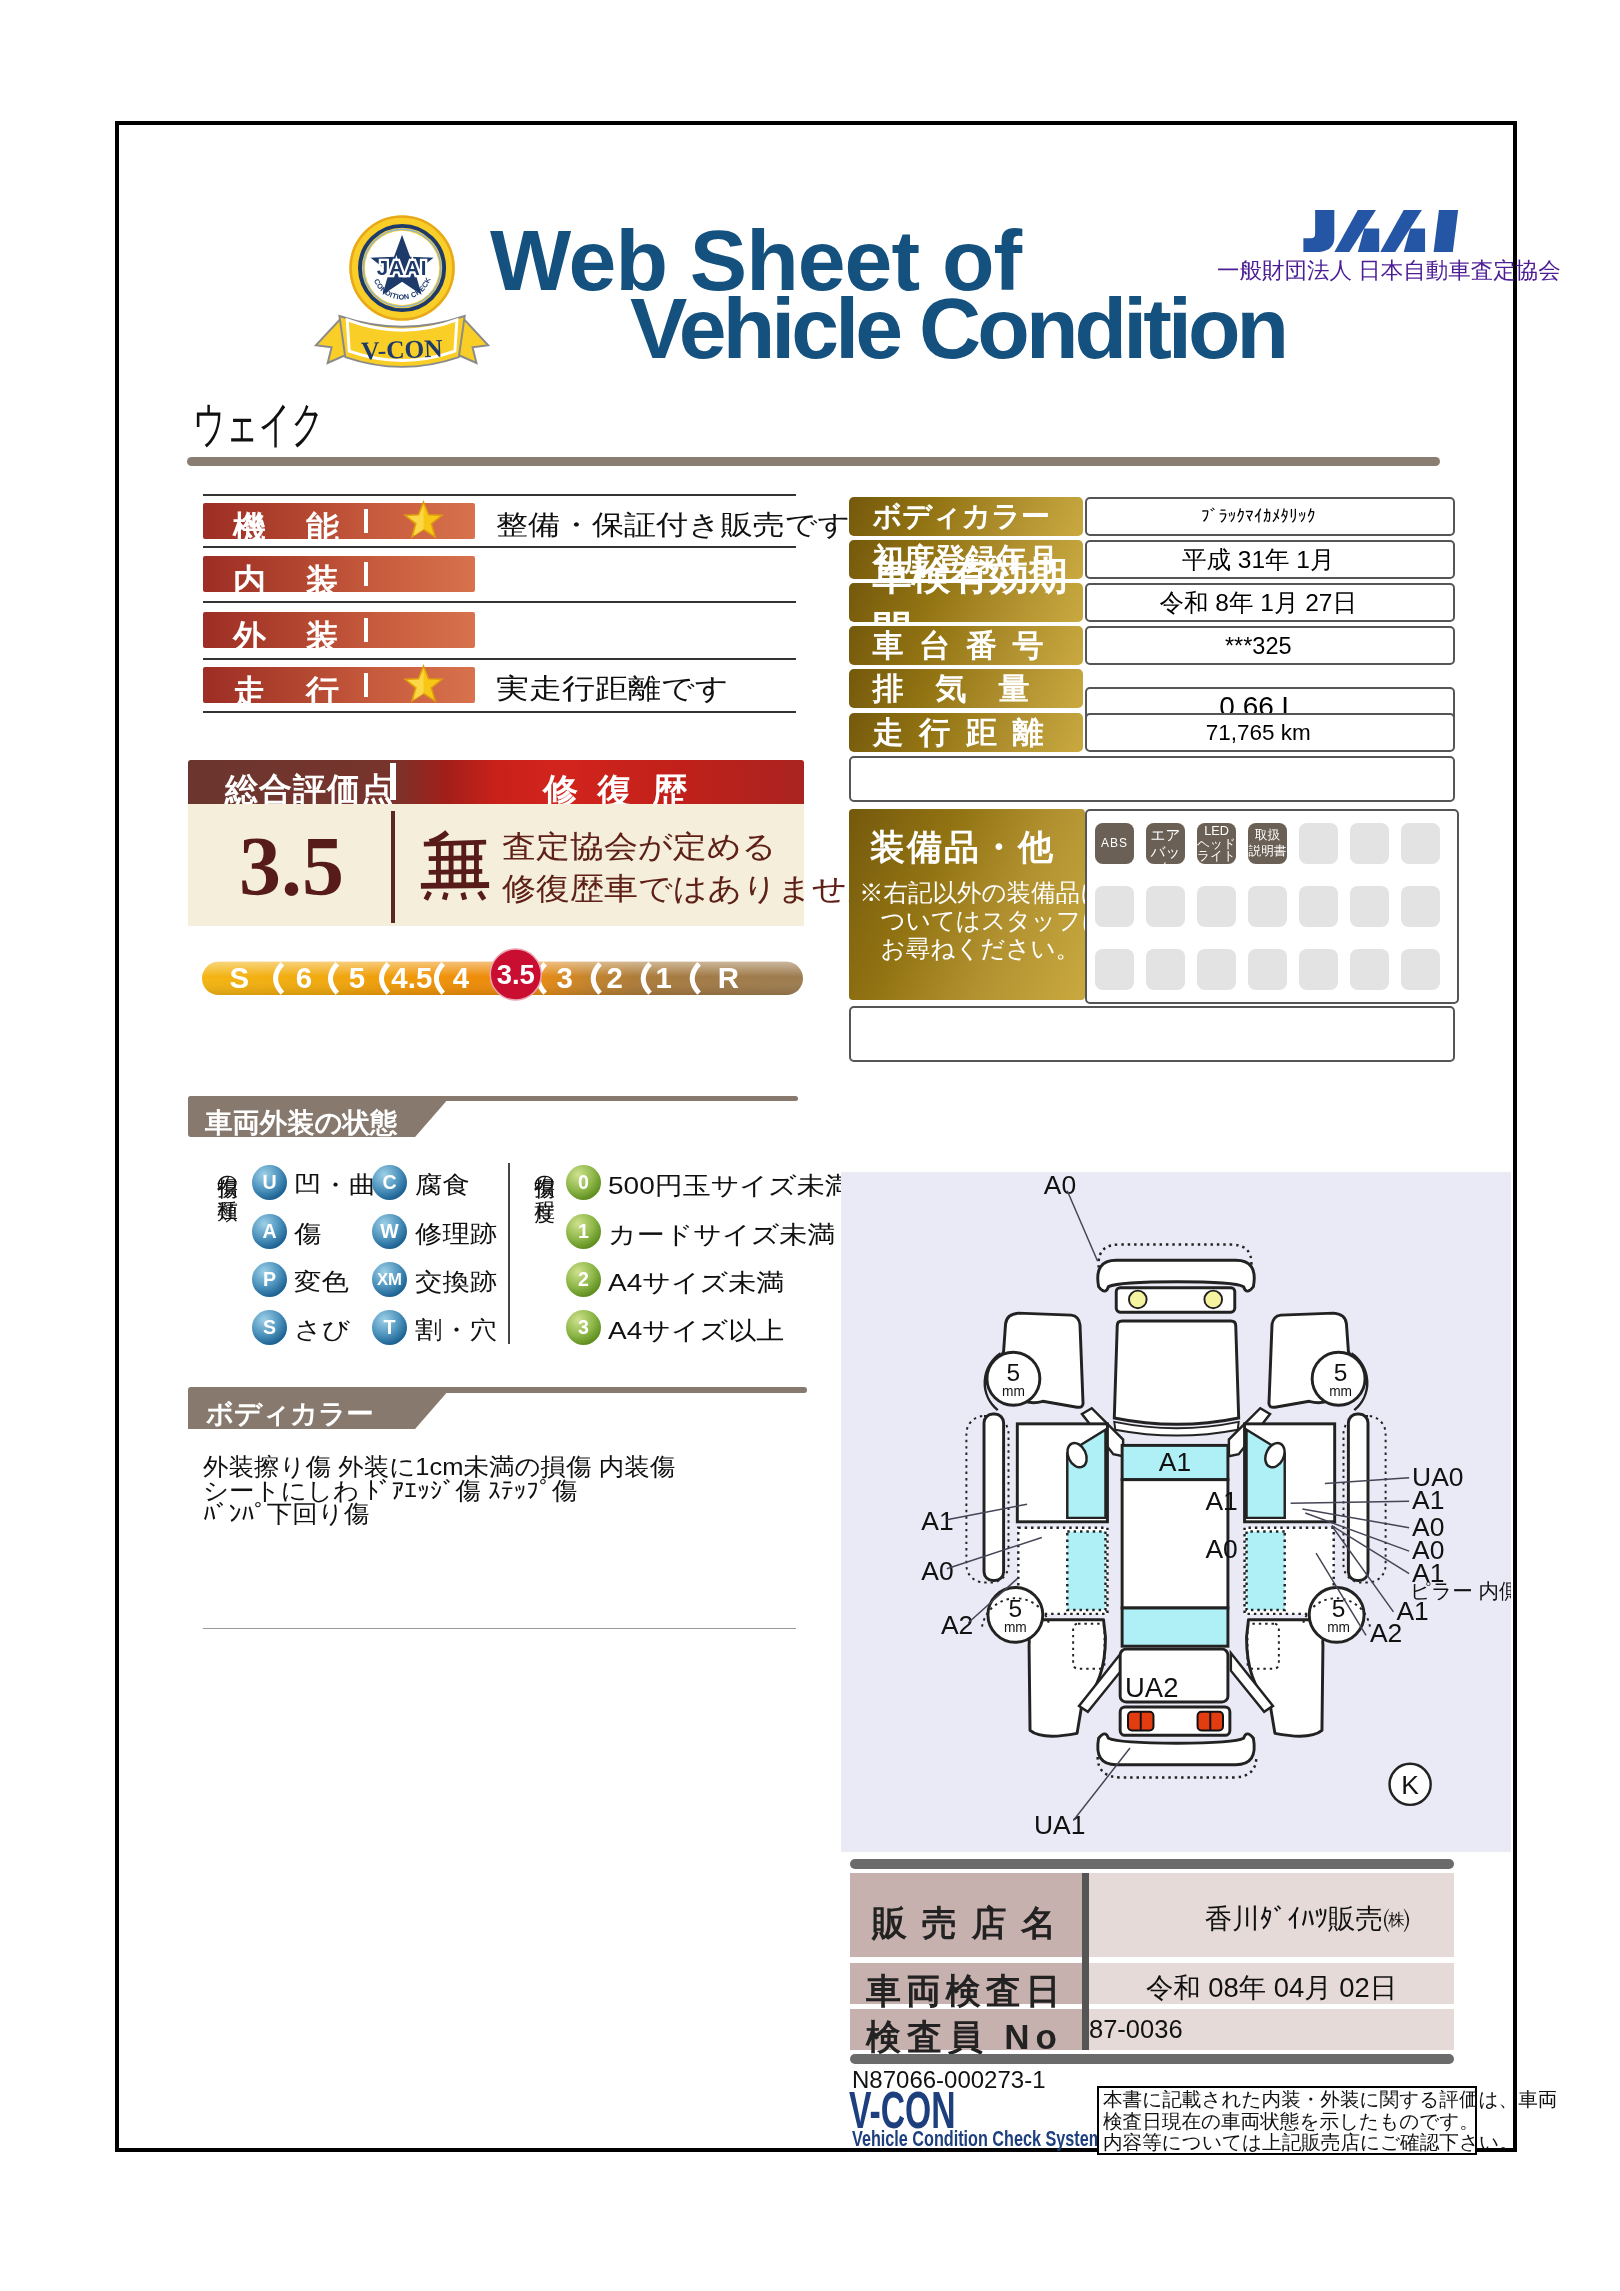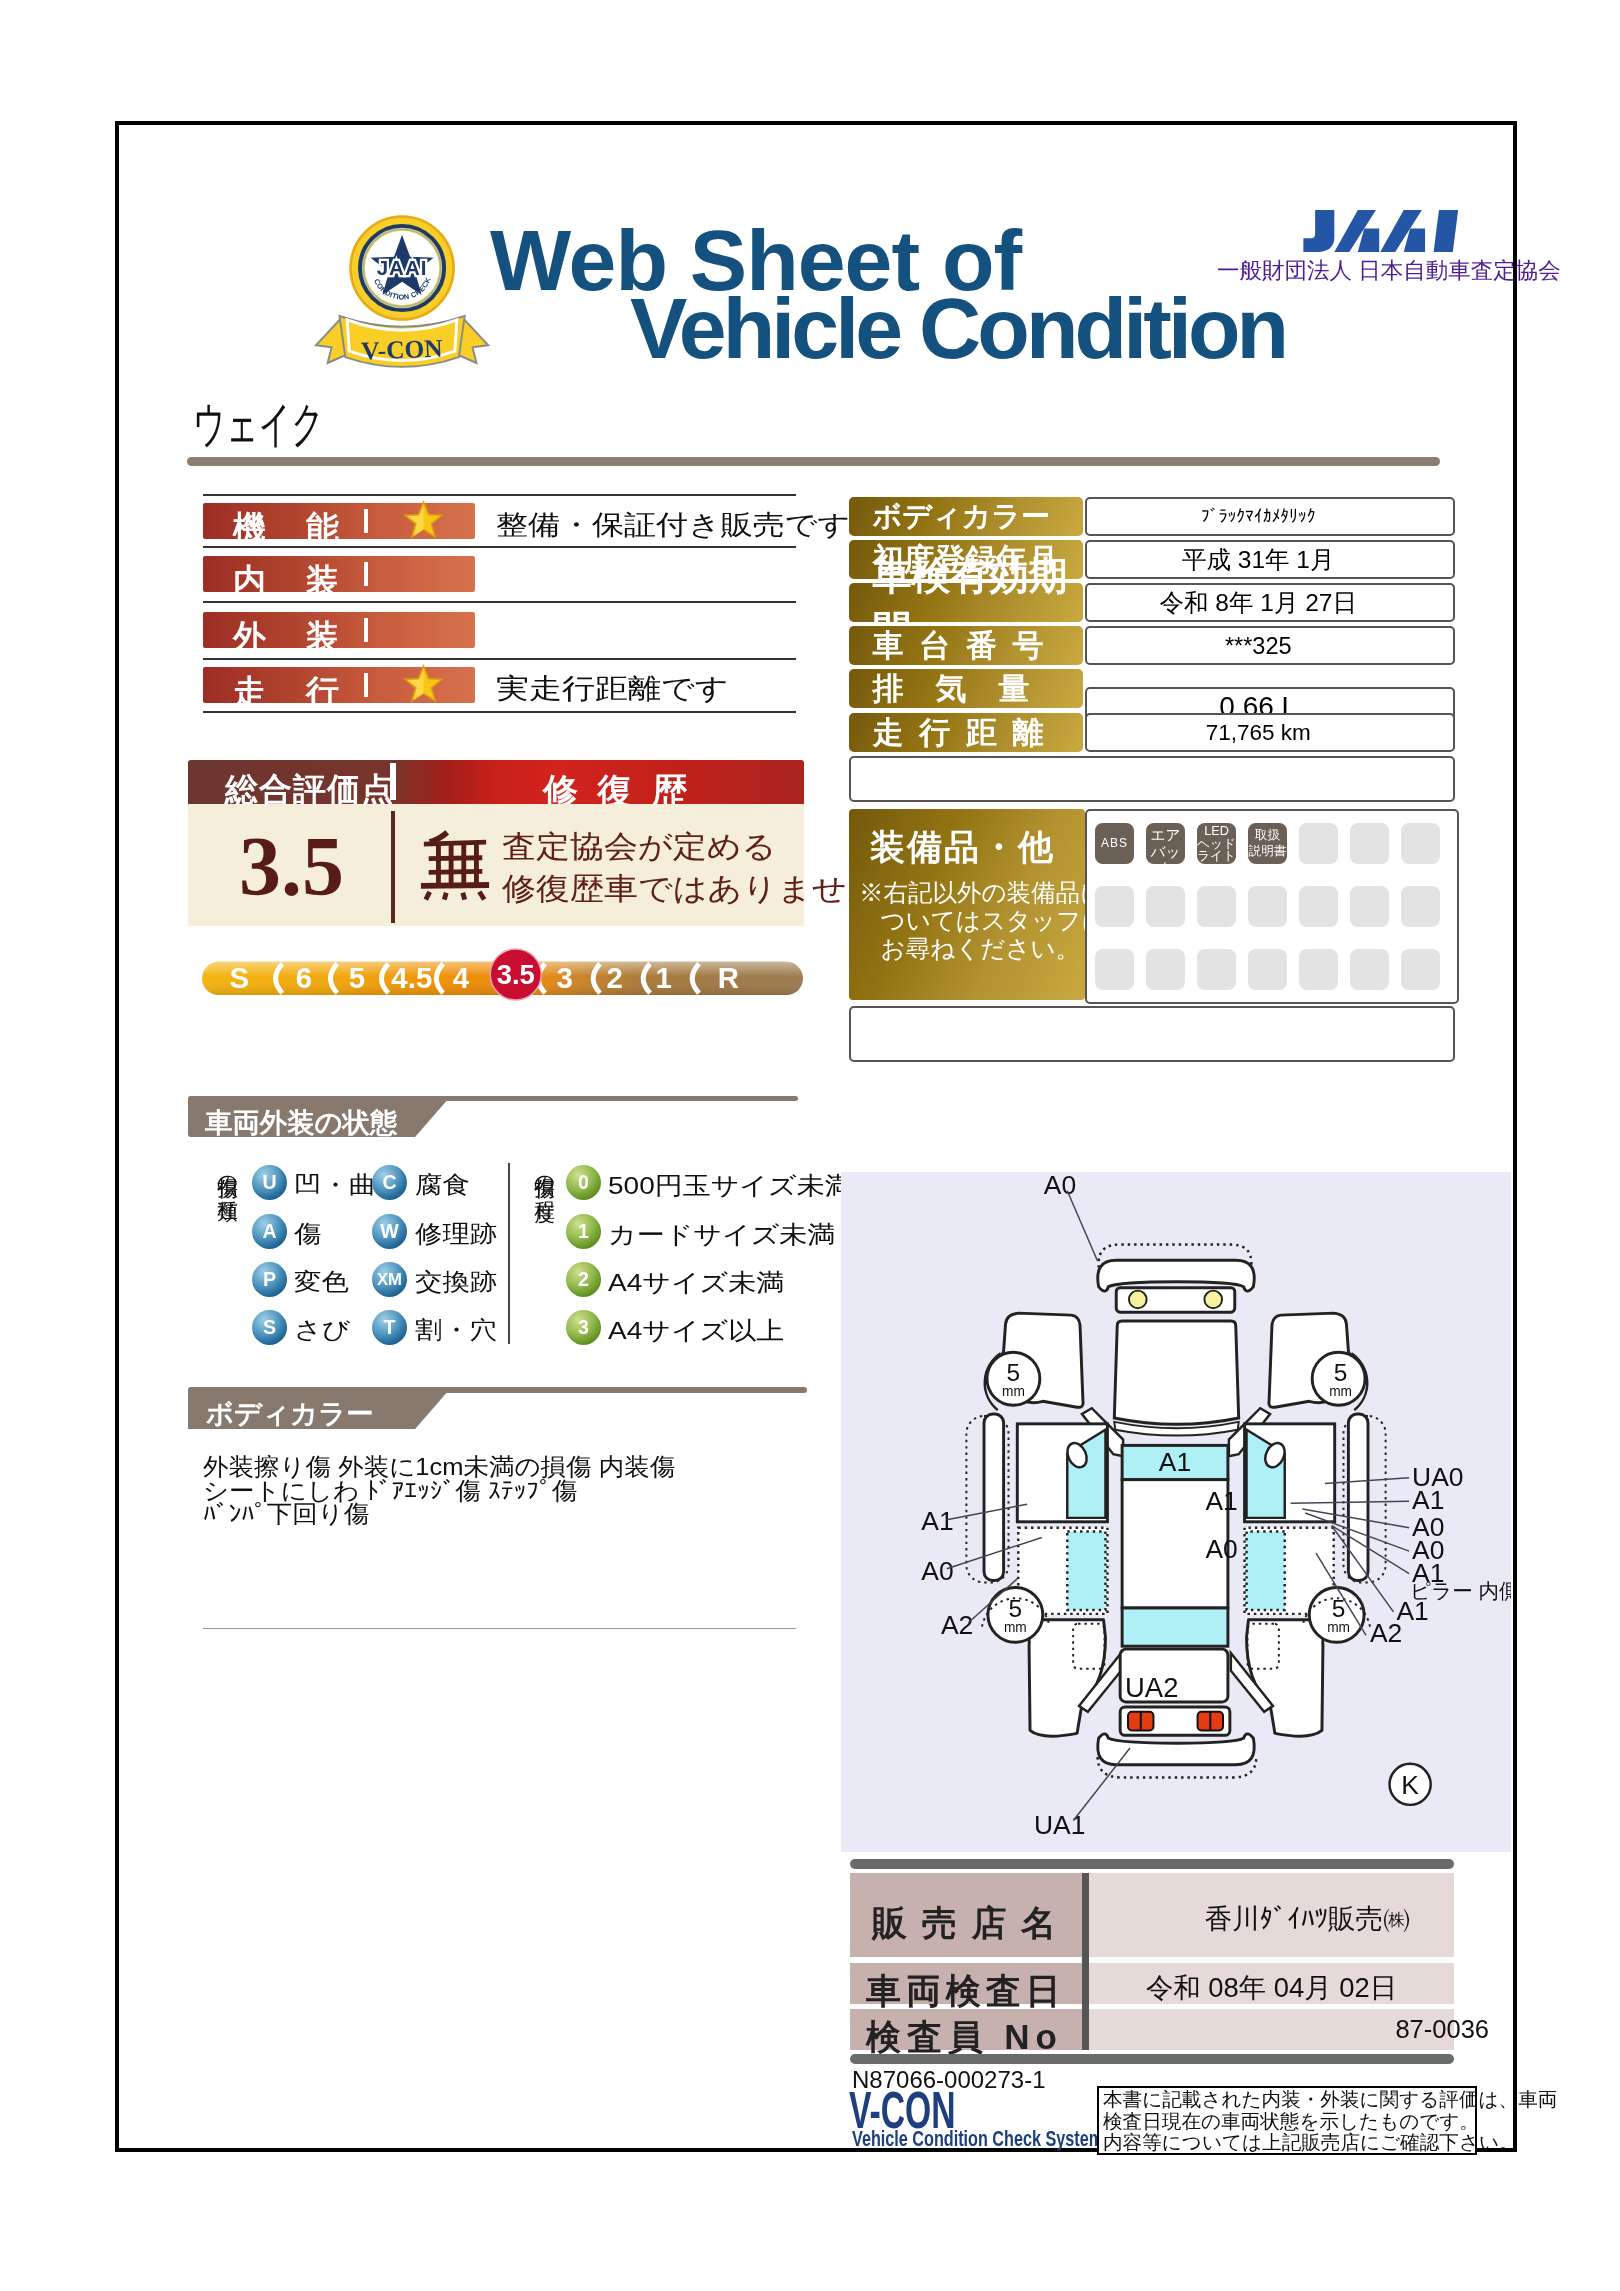--- a/index.html
+++ b/index.html
@@ -475,21 +475,21 @@
     <div class="abs" style="left:1089px;top:1901px;width:365px;font-size:27.4px;color:#111;text-align:center;white-space:nowrap;margin-left:36px;">香川ﾀﾞｲﾊﾂ販売㈱</div>
 
     <div class="abs" style="left:850px;top:1963px;width:232px;height:41px;background:#c7b1ae;"></div>
     <div class="abs" style="left:866px;top:1968px;font-size:35px;font-weight:bold;color:#222;letter-spacing:4.9px;">車両検査日</div>
     <div class="abs" style="left:1089px;top:1963px;width:365px;height:41px;background:#e5dad8;"></div>
     <div class="abs" style="left:1089px;top:1970px;width:365px;font-size:27.4px;color:#111;text-align:center;white-space:nowrap;">令和 08年 04月 02日</div>
 
     <div class="abs" style="left:850px;top:2009px;width:232px;height:41px;background:#c7b1ae;"></div>
     <div class="abs" style="left:866px;top:2014px;font-size:35px;font-weight:bold;color:#222;letter-spacing:5.9px;">検査員 No</div>
     <div class="abs" style="left:1089px;top:2009px;width:365px;height:41px;background:#e5dad8;"></div>
-    <div class="abs" style="left:1089px;top:2015px;width:400px;font-size:25.5px;color:#111;text-align:right;">87-0036</div>
+    <div class="abs" style="left:1089px;top:2015px;width:400px;font-size:25.5px;color:#111;text-align:left;">87-0036</div>
 
     <div class="abs" style="left:1082px;top:1873px;width:6.9px;height:177px;background:#555;"></div>
 
     <div class="abs" style="left:850px;top:2054px;width:604px;height:9.8px;background:#6b6b6b;border-radius:4.9px;"></div>
 
     <div class="abs" style="left:852px;top:2066px;font-size:24px;color:#111;">N87066-000273-1</div>
 
     <div class="abs" style="left:849px;top:2081px;font-size:51px;font-weight:bold;color:#1e3f7d;transform:scale(0.66,1);transform-origin:left top;">V-CON</div>
 
     <div class="abs" style="left:852px;top:2126px;font-size:21.6px;font-weight:bold;color:#1e3f7d;white-space:nowrap;transform:scale(0.75,1);transform-origin:left top;">Vehicle Condition Check System</div>

